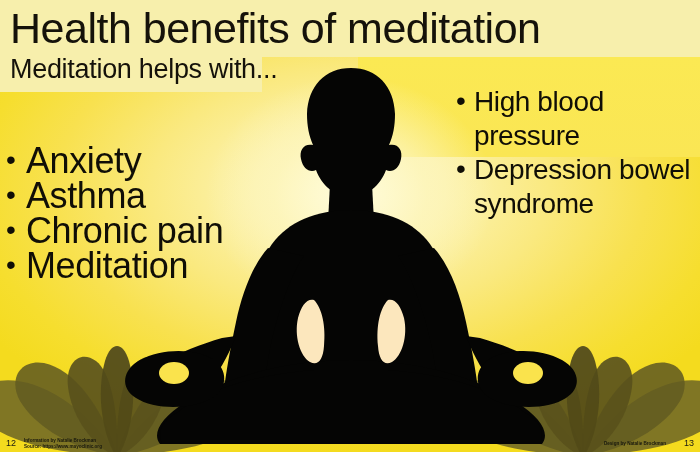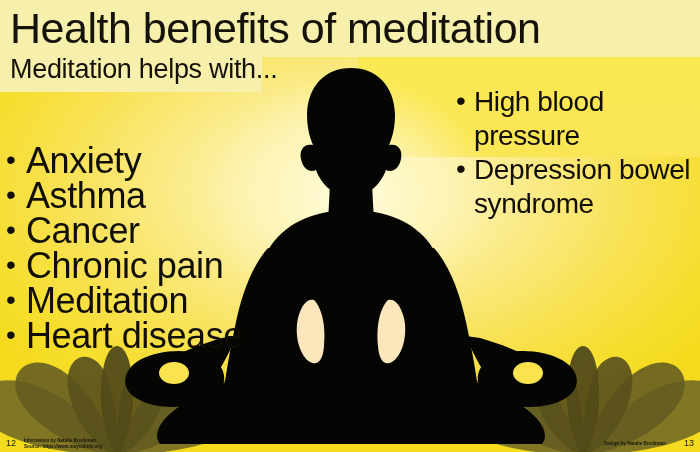--- a/index.html
+++ b/index.html
@@ -229,24 +229,22 @@
              C 284 296, 290 276, 286 258
              C 283 246, 277 238, 270 240 Z" fill="#FCE7BD"></path>
   </svg>
 
   <div class="title">Health benefits of meditation</div>
   <div class="subtitle">Meditation helps with...</div>
 
   <ul class="bullets left">
     <li>Anxiety</li>
     <li>Asthma</li>
-    <li>Cancer</li>
     <li>Chronic pain</li>
     <li>Meditation</li>
-    <li>Heart disease</li>
   </ul>
 
   <ul class="bullets right">
     <li>High blood pressure</li>
     <li>Depression bowel syndrome</li>
   </ul>
 
   <div class="credit-left">
     <span class="pagenum-left">12</span>
     <span class="credit-lines">

